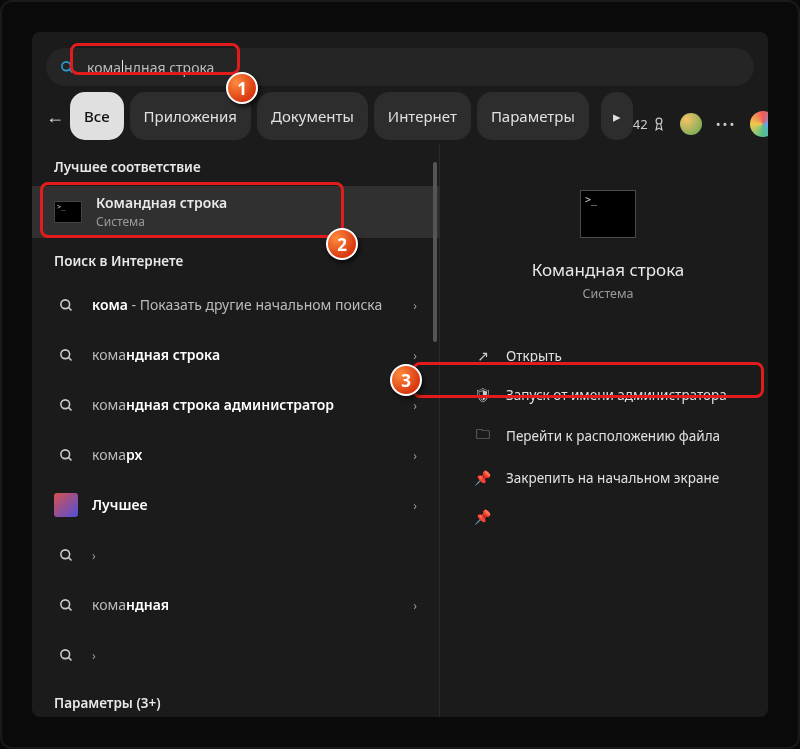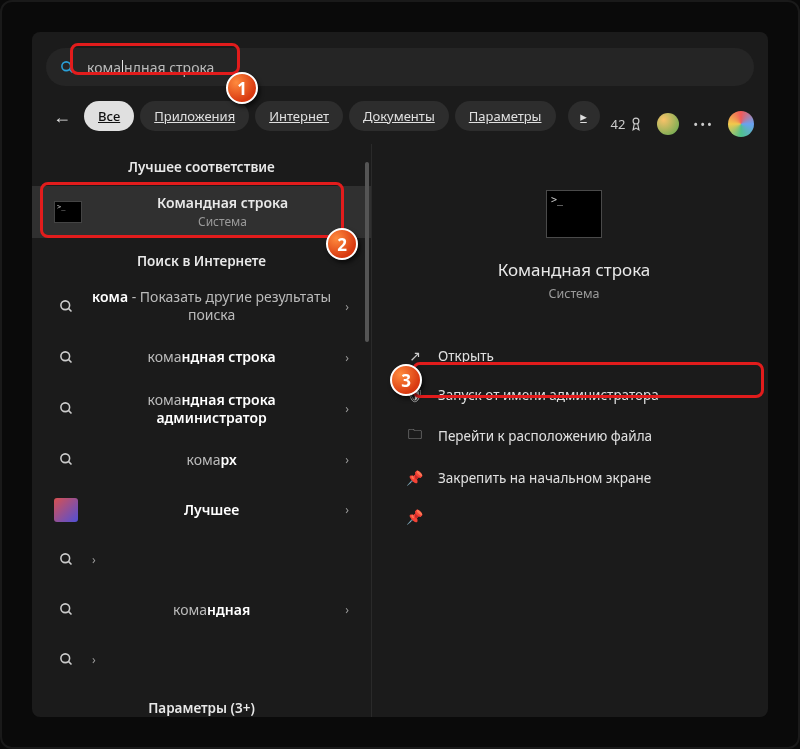--- a/index.html
+++ b/index.html
@@ -36,36 +36,36 @@
   .search-bar .caret { display:inline-block; width:1px; height:15px; background:#e8e8e8; margin:0 1px; }
 
   
   .nav {
     position: absolute; left: 14px; right: 14px; top: 66px; height: 36px;
     display: flex; align-items: center;
   }
   .nav .back { width:32px; height:32px; display:flex; align-items:center; justify-content:center; color:#e0e0e0; font-size:18px; margin-right:6px; cursor:pointer; }
   .pills { display:flex; gap:6px; }
   .pill {
-    height: 30px; padding: 0 14px; border-radius: 15px;
+    height: 48px; padding: 0 14px; border-radius: 15px;
     display:flex; align-items:center;
-    font-size: 13px; color:#e0e0e0; background:#2d2d2d;
-    cursor:pointer; white-space:nowrap;text-decoration:underline;
+    font-size: 15px; color:#e0e0e0; background:#2d2d2d;
+    cursor:pointer; white-space:nowrap;
   }
   .pill.active { background: #e0e0e0; color:#111; font-weight:500; }
   .nav .more-pill { margin-left:6px; width:32px; padding:0; justify-content:center; }
   .nav-right { margin-left:auto; display:flex; align-items:center; gap:14px; color:#ccc; font-size:13px;margin-top:15px; }
   .points { display:flex; align-items:center; gap:4px; }
   .avatar { width:22px; height:22px; border-radius:50%; background: radial-gradient(circle at 30% 30%, #f9c269, #5aa84f); }
   .dots { letter-spacing:2px; cursor:pointer; }
   .copilot { width:26px; height:26px; border-radius:50%; background: conic-gradient(#f25a5a, #69a2f2, #4fc08d, #f2c94c, #f25a5a); }
 
   
   .body { position:absolute; left:0; right:0; top:112px; bottom:0; display:flex; }
-  .left { width:340px; position:relative; border-right:1px solid #2a2a2a; overflow:hidden;text-align:center; }
+  .left { width:408px; position:relative; border-right:1px solid #2a2a2a; overflow:hidden; }
   .right { flex:1; padding: 20px 20px 20px 28px; position:relative; }
 
   .section-title { color:#e8e8e8; font-size:13.5px; font-weight:600; padding: 14px 22px 10px; }
   .result {
     display:flex; align-items:center; gap:14px;
     padding: 8px 22px; min-height:50px;
     color:#e8e8e8; cursor:pointer;
   }
   .result:hover, .result.selected { background:#303030; }
   .result .ricon { width:24px; height:24px; display:flex; align-items:center; justify-content:center; color:#ccc; font-size:15px;}
@@ -126,22 +126,22 @@
           <span class="caret"></span>
           <span class="dim">ндная строка</span>
       </span>
     </div>
 
     <div class="nav">
       <div class="back">←</div>
       <div class="pills">
         <div class="pill active">Все</div>
         <div class="pill">Приложения</div>
+        <div class="pill">Документы</div>
         <div class="pill">Интернет</div>
-        <div class="pill">Документы</div>
         <div class="pill">Параметры</div>
         <div class="pill more-pill">▸</div>
       </div>
       <div class="nav-right">
         <div class="points">
           <span>42</span>
           <svg width="14" height="14" viewBox="0 0 24 24" fill="none" stroke="#ccc" stroke-width="2">
               <circle cx="12" cy="7" r="5"></circle>
               <path d="M9 12 L7 22 L12 19 L17 22 L15 12"></path>
             </svg>
@@ -169,21 +169,21 @@
         <div class="section-title">Поиск в Интернете</div>
 
         <div class="result">
           <div class="ricon">
             <svg width="15" height="15" viewBox="0 0 24 24" fill="none" stroke="#ccc" stroke-width="2.5">
                 <circle cx="10" cy="10" r="7"></circle>
                 <line x1="20" y1="20" x2="15" y2="15"></line>
               </svg>
           </div>
           <div class="txt">
-              <div class="title-line"><span class="hl">кома</span><span class="dim"> - Показать другие результаты поиска</span></div>
+              <div class="title-line"><span class="hl">кома</span><span class="dim"> - Показать другие начальном поиска</span></div>
             </div>
           <div class="chev">›</div>
         </div>
         <div class="result">
           <div class="ricon">
               <svg width="15" height="15" viewBox="0 0 24 24" fill="none" stroke="#ccc" stroke-width="2.5">
                 <circle cx="10" cy="10" r="7"></circle>
                 <line x1="20" y1="20" x2="15" y2="15"></line>
               </svg>
             </div>

